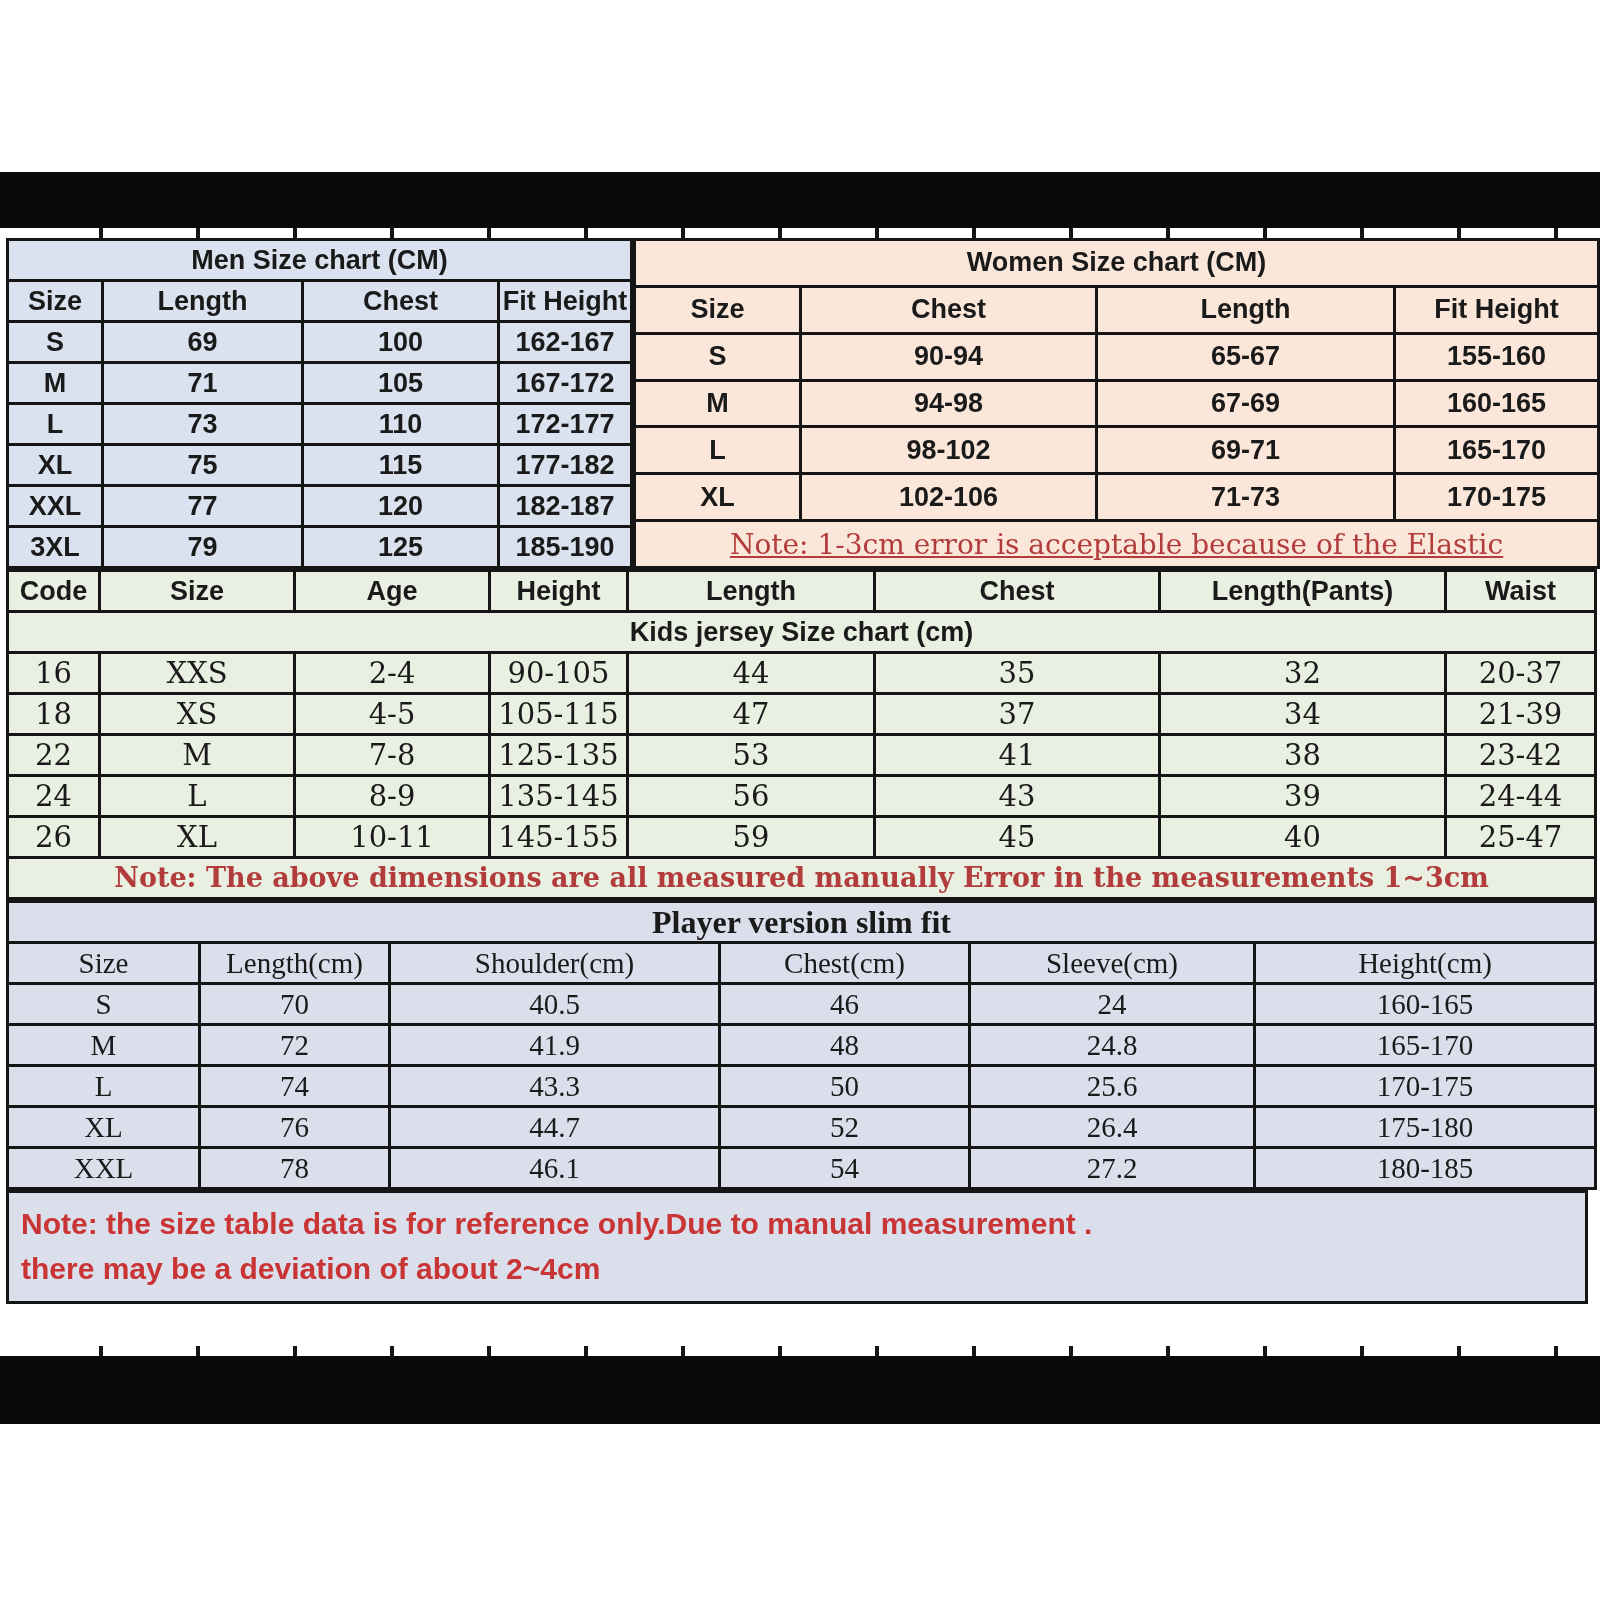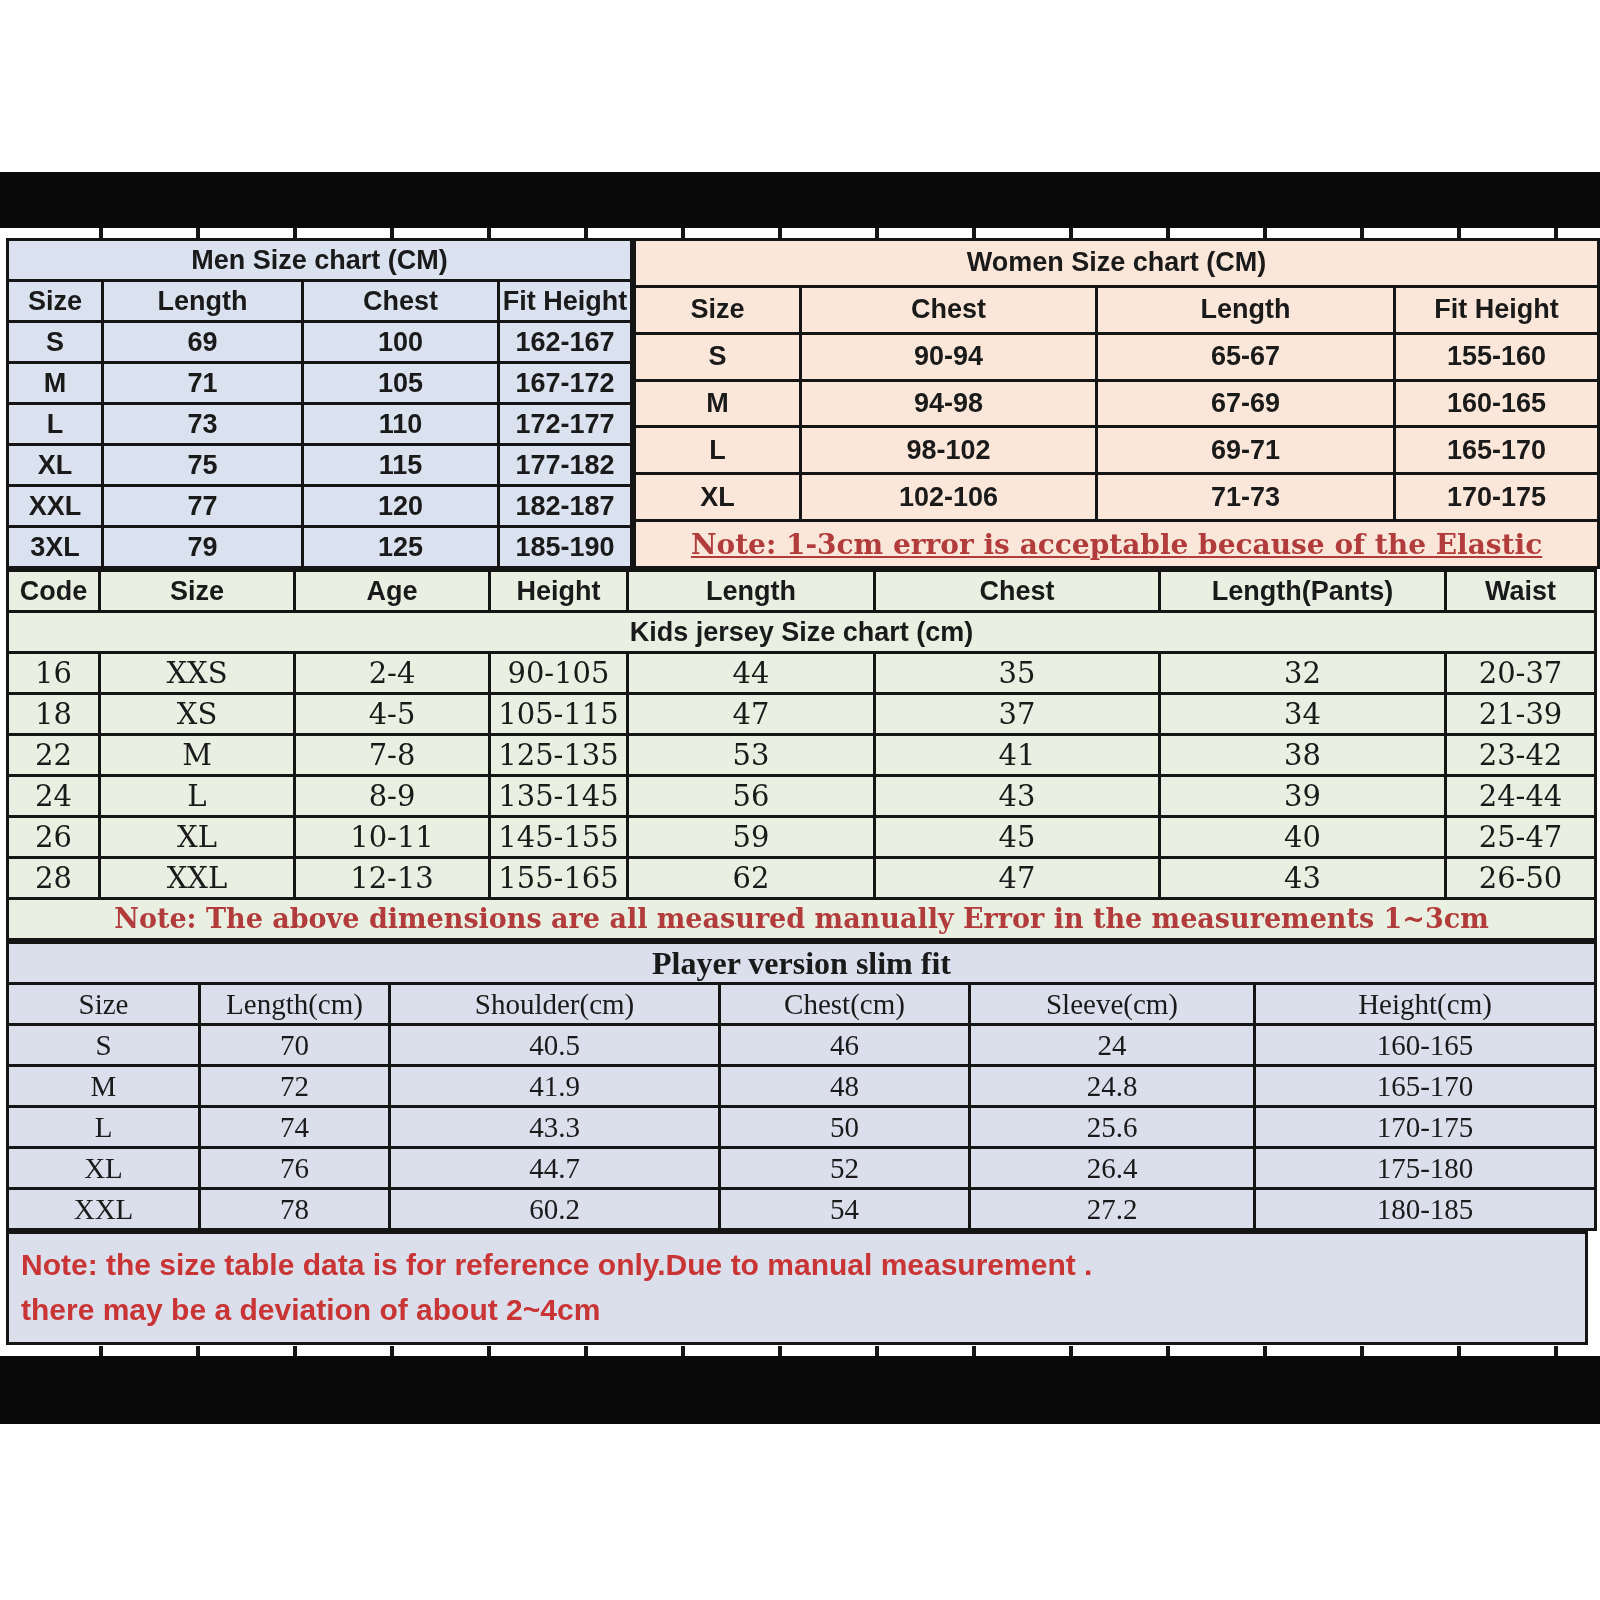--- a/index.html
+++ b/index.html
@@ -31,21 +31,21 @@
   .title-cell{font-size:33px; font-weight:bold; height:44px;}
   .hcell{font-size:27px; font-weight:bold;}
   .men{width:624px;}  .men td{background:var(--men_bg); font-weight:bold; font-size:27px;}
   .women{width:964px;} .women td{background:var(--women_bg); font-weight:bold; font-size:27px;}
   .kids{width:1588px;} .kids td{background:var(--kids_bg); font-size:27px; font-weight:bold;}
   .kids tbody.data td{font-family:"DejaVu Serif",serif; font-weight:normal; font-size:29px;}
   .player{width:1588px;} .player td{background:var(--player_bg); font-size:29px; font-weight:normal;font-family:Liberation Serif, serif;}
   .player .title-cell{font-size:32px; font-weight:bold;}
   .note-cell{height:114px;}
   .note-serif{
-    font-family:"DejaVu Serif",serif; font-weight:bold; font-size:28px;
+    font-family:"DejaVu Serif",serif; font-weight:normal; font-size:28px;
     color:var(--note_red); text-decoration:underline;
   }
   .kids-note-cell{height:40px;}
   .kids-note{
     font-family:"DejaVu Serif",serif; font-weight:bold; font-size:27px;
     color:var(--note_red); text-decoration:none;
   }
   .bottom-note{
     width:1582px; border:3px solid var(--border); background:var(--player_bg);
     padding:8px 0 10px 12px; box-sizing:border-box;
@@ -245,30 +245,20 @@
           <tr>
             <td>26</td>
             <td>XL</td>
             <td>10-11</td>
             <td>145-155</td>
             <td>59</td>
             <td>45</td>
             <td>40</td>
             <td>25-47</td>
           </tr>
-          <tr>
-            <td>28</td>
-            <td>XXL</td>
-            <td>12-13</td>
-            <td>155-165</td>
-            <td>62</td>
-            <td>47</td>
-            <td>43</td>
-            <td>26-50</td>
-          </tr>
         </tbody>
       <tbody>
         <tr>
           <td colspan="8" class="kids-note-cell">
             <span class="kids-note">Note: The above dimensions are all measured manually Error in the measurements 1~3cm</span>
           </td>
         </tr>
       </tbody>
     </table>
 
@@ -323,21 +313,21 @@
             <td>XL</td>
             <td>76</td>
             <td>44.7</td>
             <td>52</td>
             <td>26.4</td>
             <td>175-180</td>
           </tr>
           <tr>
             <td>XXL</td>
             <td>78</td>
-            <td>60.2</td>
+            <td>46.1</td>
             <td>54</td>
             <td>27.2</td>
             <td>180-185</td>
           </tr>
         </tbody>
     </table>
 
     <div class="bottom-note">
       <div>Note:  the size table data is for reference only.Due to manual measurement .</div>
       <div>there may be a deviation of about 2~4cm</div>

